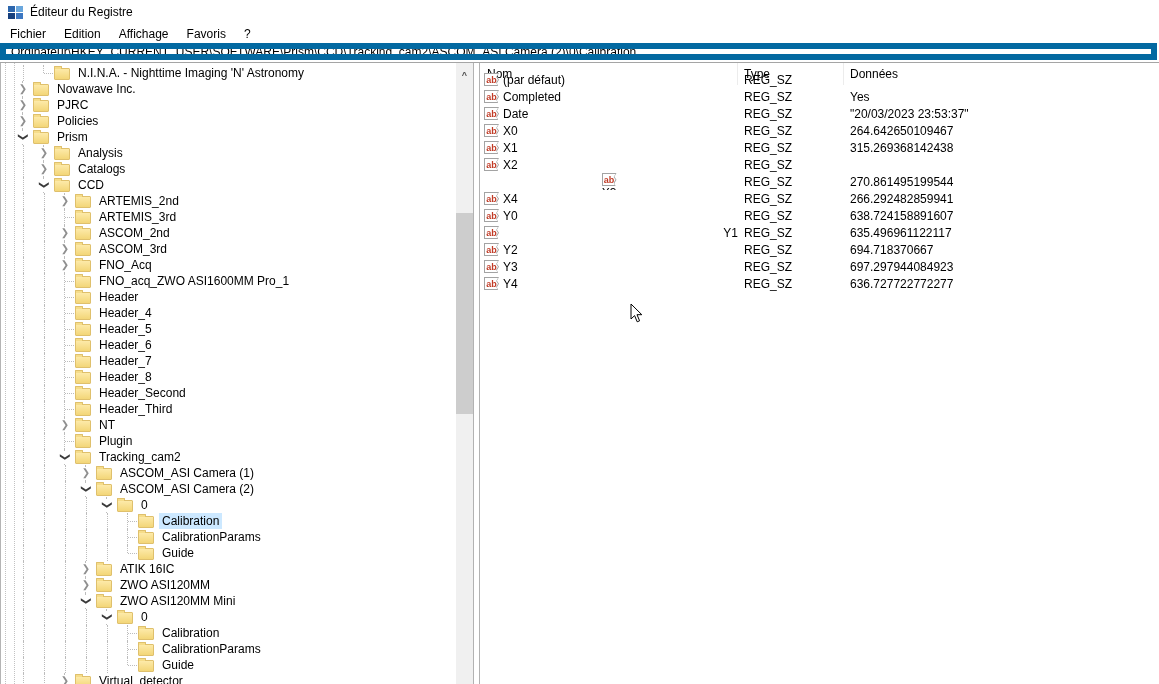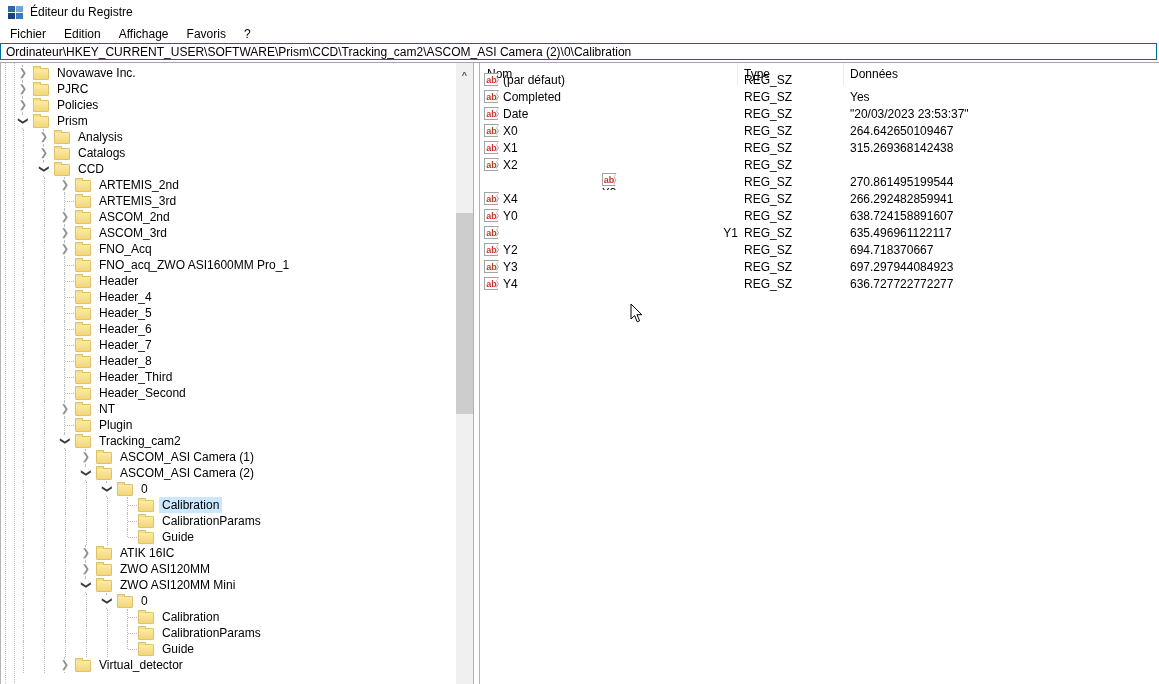--- a/index.html
+++ b/index.html
@@ -11,21 +11,21 @@
   
   .titlebar{height:24px;display:flex;align-items:center;padding-left:8px;gap:7px;background:#fff;}
   .app-icon{width:15px;height:13px;display:grid;grid-template-columns:7px 7px;grid-template-rows:6px 6px;gap:1px;}
   .app-icon span{display:block;}
   .c1{background:#2c66ad;} .c2{background:#6aa7dd;} .c3{background:#16407e;} .c4{background:#3c77c2;}
   .win-title{font-size:12px;}
   
   .menubar{height:19px;display:flex;align-items:center;padding-left:1px;background:#fff;}
   .menu-item{padding:2px 9px;white-space:nowrap;}
   
-  .addressbar{height:17px;border:1px solid #0369a1;margin:0;display:block;width:1157px;
+  .addressbar{height:17px;border:6px solid #0369a1;margin:0;display:block;width:1157px;
     padding:0 12px 0 5px;font-family:inherit;font-size:12px;color:#000;background:#fff;outline:none;box-sizing:border-box;}
   
   .main{position:absolute;top:62px;left:0;right:0;bottom:0;border-top:1px solid #a5a5a5;display:flex;background:#fff;}
   .tree-panel{width:473px;position:relative;overflow:hidden;flex:none;border-left:1px solid #b4b4b4;box-sizing:border-box;}
   .divider{width:5px;flex:none;background:#fff;border-left:1px solid #b2b2b2;border-right:1px solid #b2b2b2;}
   .list-panel{flex:1;position:relative;overflow:hidden;}
   
   .tree-static-guide{position:absolute;top:0;bottom:0;width:0;border-left:1px dotted #c2c2c2;}
   .tree-rows{position:absolute;top:2px;left:0;right:17px;}
   .tree-row{height:16px;display:flex;align-items:center;padding-left:11px;white-space:nowrap;}
@@ -89,20 +89,28 @@
 
 <input class="addressbar" value="Ordinateur\HKEY_CURRENT_USER\SOFTWARE\Prism\CCD\Tracking_cam2\ASCOM_ASI Camera (2)\0\Calibration" style="">
 
 <div class="main">
 
   <div class="tree-panel">
     <div class="tree-static-guide" style="left:4px"></div>
     <div class="tree-static-guide" style="left:13px"></div>
     <div class="tree-rows" id="tree-rows">
         <div class="tree-row">
+          <span class="spacer"></span>
+          <span class="expander last">
+            <span class="h"></span>
+          </span>
+          <span class="folder"></span>
+          <span class="tree-label">N.I.N.A. - Nighttime Imaging 'N' Astronomy</span>
+        </div>
+        <div class="tree-row">
           <span class="expander">
             <span class="chevron collapsed">❯</span>
           </span>
           <span class="folder"></span>
           <span class="tree-label">Novawave Inc.</span>
         </div>
         <div class="tree-row">
           <span class="expander">
             <span class="chevron collapsed">❯</span>
           </span>
@@ -255,30 +263,30 @@
           <span class="folder"></span>
           <span class="tree-label">Header_8</span>
         </div>
         <div class="tree-row">
           <span class="spacer"></span>
           <span class="spacer"></span>
           <span class="expander">
             <span class="h"></span>
           </span>
           <span class="folder"></span>
+          <span class="tree-label">Header_Second</span>
+        </div>
+        <div class="tree-row">
+          <span class="spacer"></span>
+          <span class="spacer"></span>
+          <span class="expander">
+            <span class="h"></span>
+          </span>
+          <span class="folder"></span>
           <span class="tree-label">Header_Third</span>
-        </div>
-        <div class="tree-row">
-          <span class="spacer"></span>
-          <span class="spacer"></span>
-          <span class="expander">
-            <span class="h"></span>
-          </span>
-          <span class="folder"></span>
-          <span class="tree-label">Header_Second</span>
         </div>
         <div class="tree-row">
           <span class="spacer"></span>
           <span class="spacer"></span>
           <span class="expander">
             <span class="chevron collapsed">❯</span>
           </span>
           <span class="folder"></span>
           <span class="tree-label">NT</span>
         </div>

